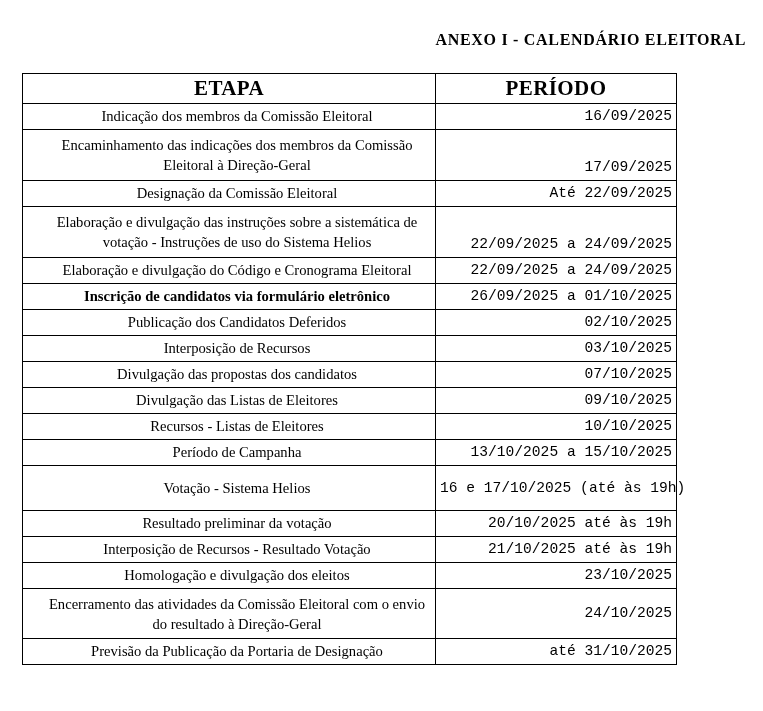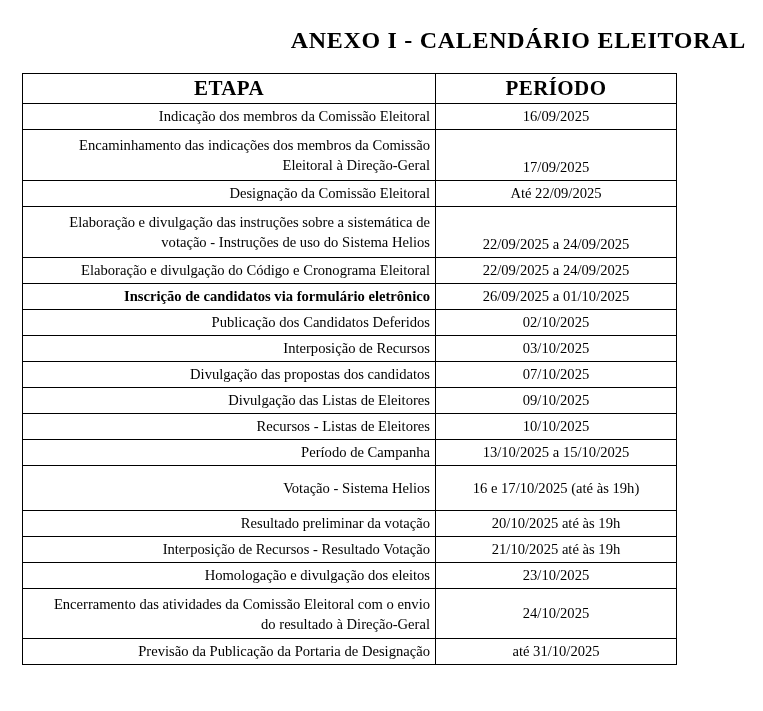--- a/index.html
+++ b/index.html
@@ -23,21 +23,21 @@
     width: 763px;
     height: 711px;
   }
 
   .doc-title {
     position: absolute;
     left: 0;
     top: 28px;
     width: 746px;
     text-align: right;
-    font-size: 24px;
+    font-size: 16px;
     font-weight: bold;
     letter-spacing: 0.7px;
     line-height: 24px;
     white-space: nowrap;
   }
 
   .cal-table {
     position: absolute;
     left: 22px;
     top: 73px;
@@ -60,29 +60,30 @@
 
   .cal-table thead th {
     text-align: center;
     font-weight: bold;
     font-size: 21px;
     letter-spacing: 0.4px;
     height: 29px;
   }
 
   td.etapa {
-    text-align: right;
+    text-align: center;
     padding-left: 21px;
     padding-right: 5px;
   }
 
   td.periodo {
-    text-align: center;
+    text-align: right;
     padding-left: 4px;
     padding-right: 4px;
+    font-family: Liberation Mono, monospace;
   }
 
   
   tr.r-1line td { height: 25px; }
 
   
   tr.r-2line td { height: 49px; }
   tr.r-2line td.etapa {
     vertical-align: middle;
     line-height: 20px;

